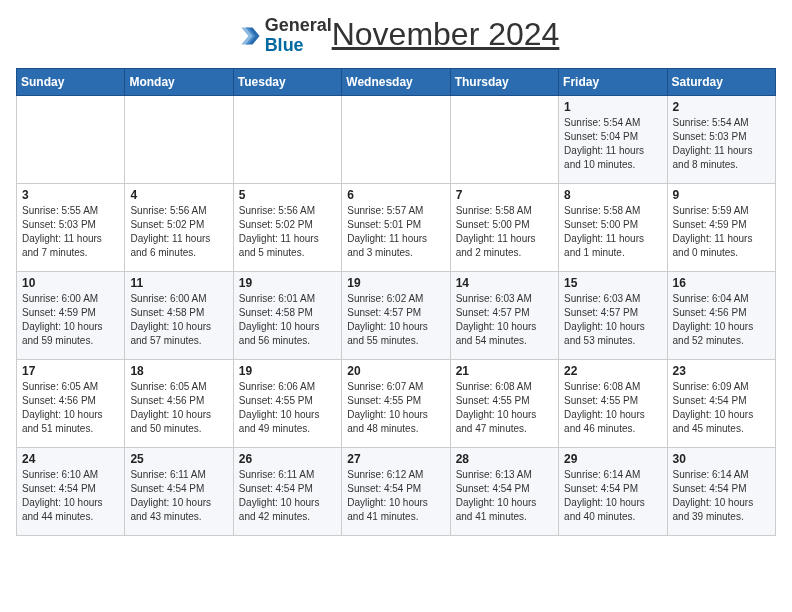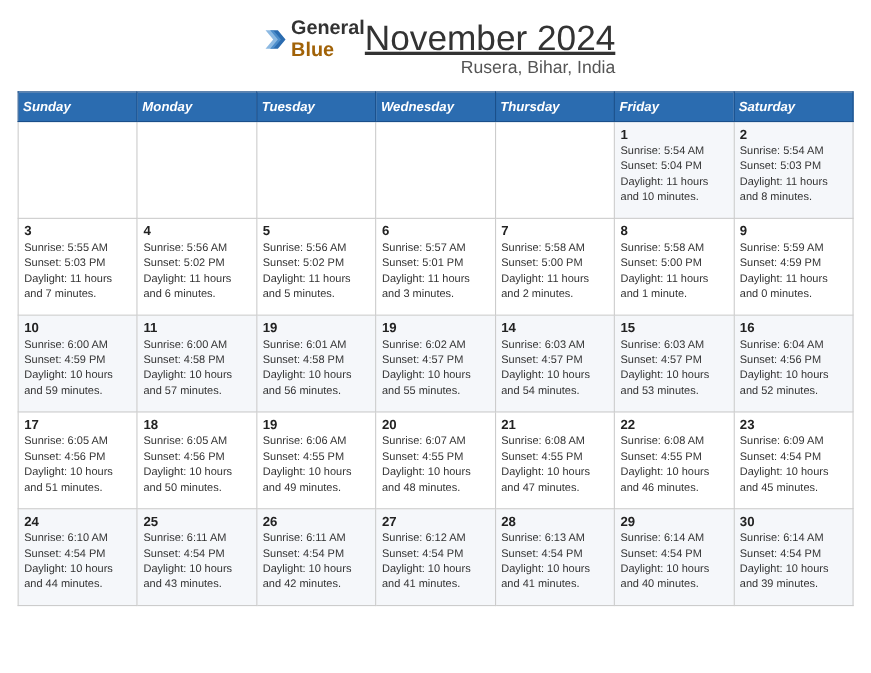--- a/index.html
+++ b/index.html
@@ -20,21 +20,21 @@
       display: flex;
       align-items: center;
       gap: 4px;
     }
     .logo-text {
       font-size: 18px;
       font-weight: bold;
       line-height: 1.1;
     }
     .logo-general { color: #333; }
-    .logo-blue { color: #a16207; }
+    .logo-blue { color: #0369a1; }
     .logo-icon {
       width: 28px;
       height: 28px;
     }
     .title-block {
       text-align: right;
     }
     .month-title {
       font-size: 32px;
       font-weight: normal;
@@ -51,21 +51,20 @@
       font-size: 11px;
     }
     thead tr th {
       background-color: #2b6cb0;
       color: #fff;
       padding: 6px 4px;
       text-align: left;
       font-size: 12px;
       font-weight: bold;
       border: 1px solid #1a4f8a;
-      font-style: italic;
     }
     tbody tr td {
       border: 1px solid #ccc;
       vertical-align: top;
       padding: 4px 5px;
       height: 88px;
       width: 108px;
       background: #fff;
     }
     tbody tr:nth-child(odd) td {
@@ -99,21 +98,20 @@
       <polygon points="28,8 38,20 28,32 18,32 28,20 18,8" fill="#2b6cb0"></polygon>
       <polygon points="22,8 32,20 22,32 12,32 22,20 12,8" fill="#5b9bd5" opacity="0.7"></polygon>
     </svg>
     <div class="logo-text">
       <span class="logo-general">General</span><br>
       <span class="logo-blue">Blue</span>
     </div>
   </div>
   <div class="title-block">
     <div class="month-title">November 2024</div>
-    <div class="subtitle">Rusera, Bihar, India</div>
   </div>
 </div>
 
 <table>
   <thead>
     <tr>
     <th>Sunday</th>
         <th>Monday</th>
         <th>Tuesday</th>
         <th>Wednesday</th>

